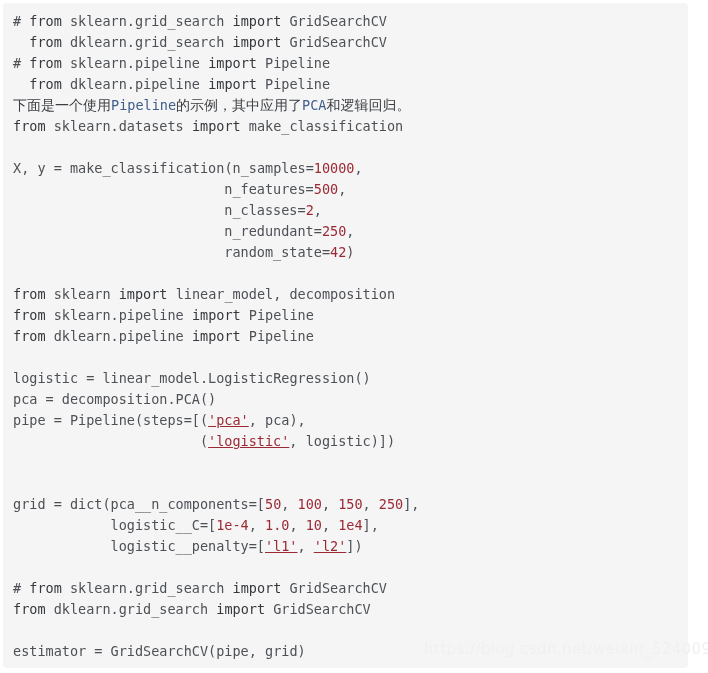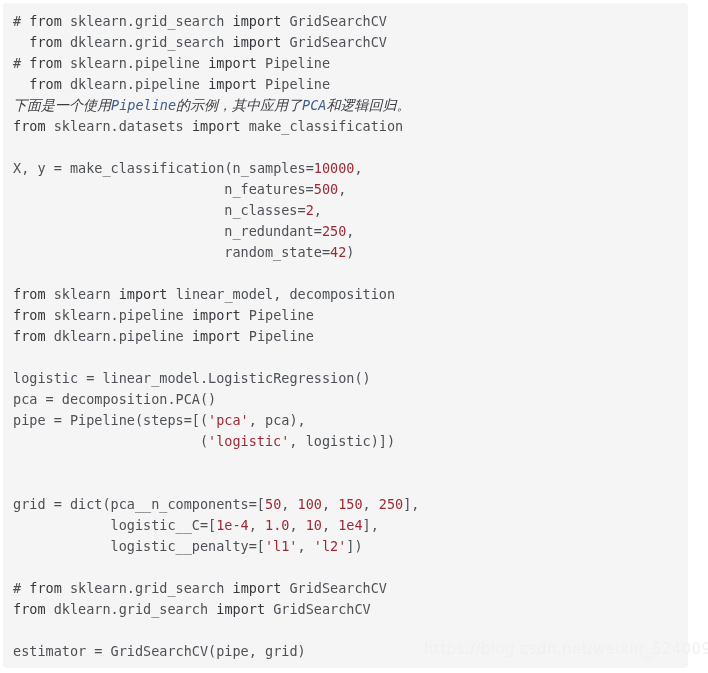--- a/index.html
+++ b/index.html
@@ -42,29 +42,28 @@
     letter-spacing: 0px;
   }
   .ln {
     height: 21px;
     white-space: pre;
     font-family: "DejaVu Sans Mono", monospace;
   }
   .ln.blank { color: transparent; }
   .tok-kw { font-weight: normal; color: #35383c; }
   .tok-num { color: #9c2a35; }
-  .tok-str { color: #9c2a35; }
+  .tok-str { color: #9c2a35; text-decoration: underline; }
   .tok-txt { color: #4d5156; margin-top: 42px; }
   .cn-line {
     font-family: "DejaVu Sans", sans-serif;
     font-size: 14px;
     color: #3a3d41;
     height: 21px;
     white-space: pre;
-    font-style: italic;
   }
   .cn-line .mono {
     font-family: "DejaVu Sans Mono", monospace;
     font-size: 13.5px;
     color: #3f5d8c;
   }
   #watermark {
     position: absolute;
     left: 424px;
     top: 640px;

